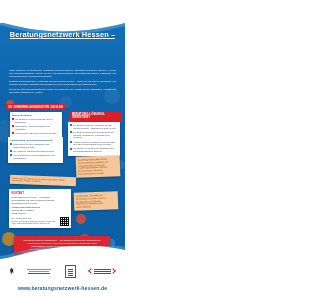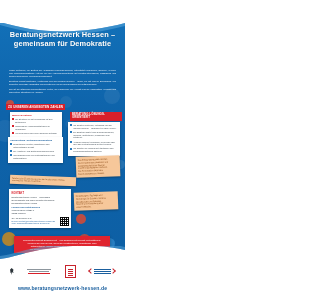--- a/index.html
+++ b/index.html
@@ -32,21 +32,21 @@
      radial-gradient(circle at 70px 104px, rgba(255,255,255,.06) 0 4px, transparent 5px),
      linear-gradient(180deg,#1270b8 0%,#0e63aa 38%,#0d5fa4 100%);z-index:1;}
 
   
   .dot{position:absolute;border-radius:50%;z-index:2;}
 
   
   .headline{position:absolute;left:5px;top:30px;width:115px;z-index:6;text-align:center;
     color:#ffffff;font-weight:700;font-size:7.4px;line-height:9px;letter-spacing:.1px;
     text-shadow:0 0 1px rgba(0,0,0,.25);}
-  .headline span{display:block;}
+  .headline span{display:block;text-decoration:underline;}
 
   
   .intro{position:absolute;left:9px;top:69px;width:107px;z-index:6;
     color:#eaf3fb;font-size:2.3px;line-height:3.1px;text-align:justify;}
   .intro p{margin:0 0 1.6px 0;}
 
   
   .sec-head{position:absolute;z-index:7;background:#d81f2a;color:#fff;
     font-weight:700;font-size:3px;line-height:6px;padding:0 2px;white-space:nowrap;
     letter-spacing:.1px;}
@@ -147,21 +147,20 @@
 
   <div class="wave" style="top:20px;">
     <svg width="125" height="14" viewBox="0 0 125 14" preserveAspectRatio="none">
       <path d="M0,0 L125,0 L125,3 C95,11 62,14 30,9 C18,7 8,4 0,2 Z" fill="#ffffff"></path>
       <path d="M0,2 C8,4 18,7 30,9 C62,14 95,11 125,3 L125,6 C95,14 62,17 30,12 C18,10 8,7 0,5 Z" fill="#5aa8dc" opacity=".55"></path>
     </svg>
   </div>
 
   <div class="headline">
     <span>Beratungsnetzwerk Hessen –</span>
-    <span>gemeinsam für Demokratie</span>
   </div>
 
   <div class="intro">
     <p>Unser Netzwerk, ein Beitrag der Hessischen Landesregierung, unterstützt Kommunen, Schulen, Vereine und zivilgesellschaftliche Akteure bei der Auseinandersetzung mit Rechtsextremismus, Rassismus und gruppenbezogener Menschenfeindlichkeit.</p>
     <p>Beratung erfolgt kostenfrei, vertraulich und auf Wunsch anonym – mobil, vor Ort und im Sozialraum. Wir begleiten Prozesse langfristig und orientieren uns an den Bedarfen der Ratsuchenden.</p>
     <p>Ziel ist die Stärkung demokratischer Kultur, die Förderung von Vielfalt und die nachhaltige Verankerung präventiver Strukturen in Hessen.</p>
   </div>
 
   <div class="sec-head" style="left:6px;top:104px;">ZU UNSEREN ANGEBOTEN ZÄHLEN</div>
 

